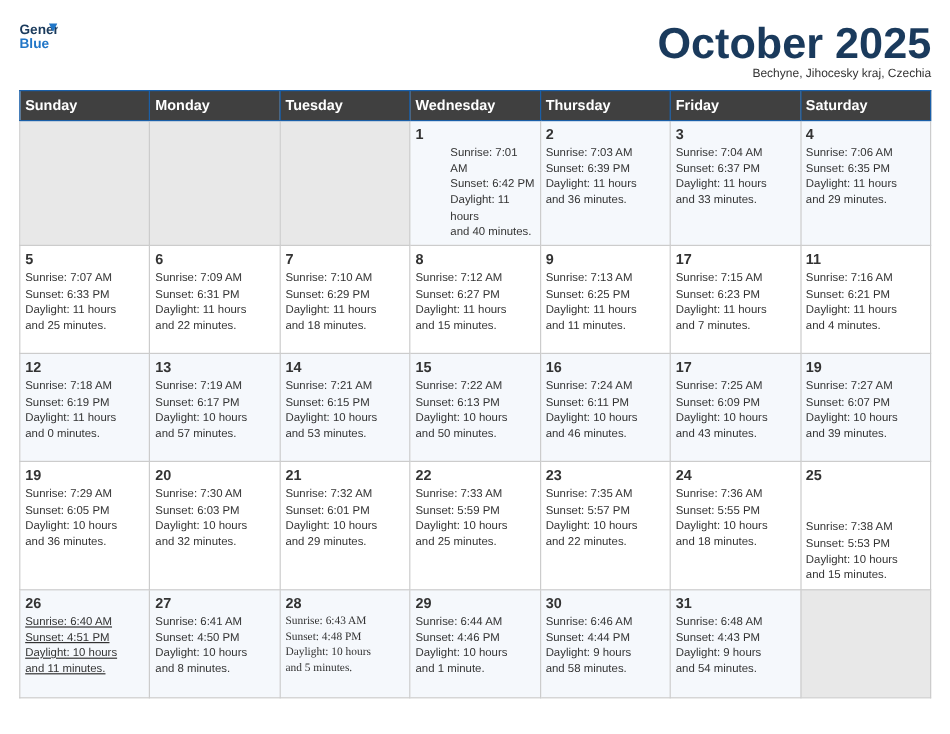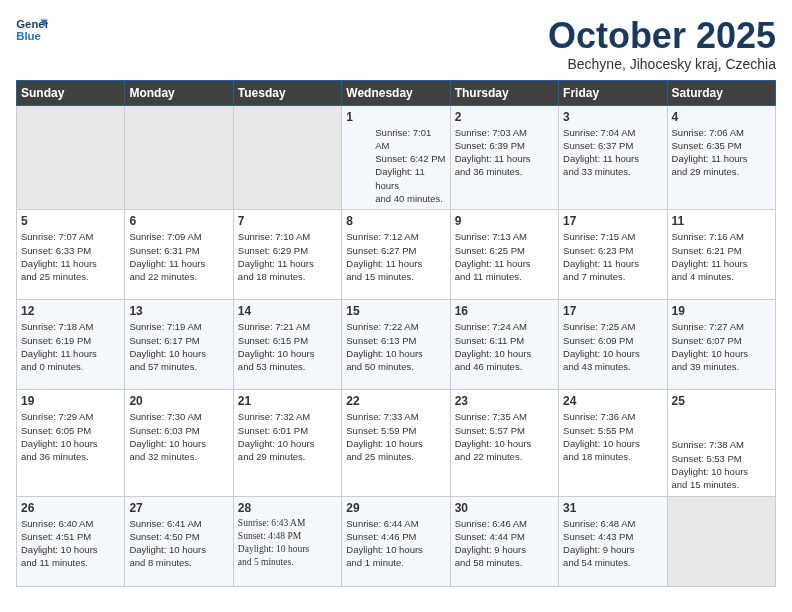--- a/index.html
+++ b/index.html
@@ -28,21 +28,21 @@
     .title-block {
       text-align: right;
     }
     .month-title {
       font-size: 36px;
       font-weight: bold;
       color: #1a3a5c;
       line-height: 1.1;
     }
     .subtitle {
-      font-size: 14px;
+      font-size: 10px;
       color: #333;
     }
     table {
       width: 100%;
       border-collapse: collapse;
       table-layout: fixed;
     }
     thead th {
       background: #404040;
       color: #fff;
@@ -293,21 +293,21 @@
           <span class="day-num">25</span>
           <div class="day-info" style="white-space: pre-line; margin-top: 30px;">Sunrise: 7:38 AM
 Sunset: 5:53 PM
 Daylight: 10 hours
 and 15 minutes.</div>
         </td>
       </tr>
       <tr>
         <td>
           <span class="day-num">26</span>
-          <div class="day-info" style="white-space: pre-line;">Sunrise: 6:40 AM
+          <div class="day-info" style="white-space: pre-line; text-decoration: underline;">Sunrise: 6:40 AM
 Sunset: 4:51 PM
 Daylight: 10 hours
 and 11 minutes.</div>
         </td>
         <td>
           <span class="day-num">27</span>
           <div class="day-info" style="white-space: pre-line;">Sunrise: 6:41 AM
 Sunset: 4:50 PM
 Daylight: 10 hours
 and 8 minutes.</div>

